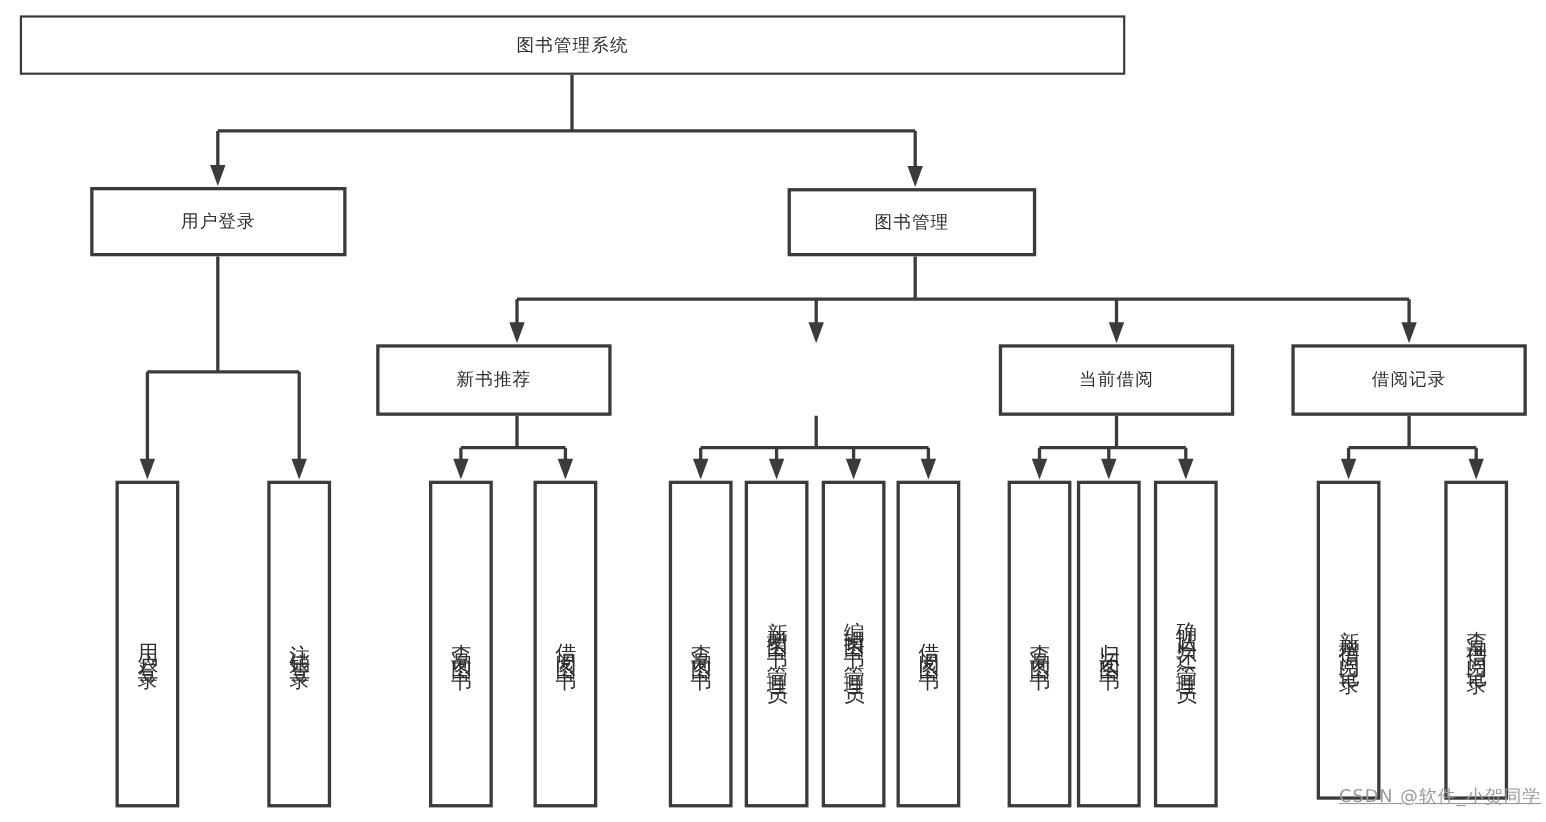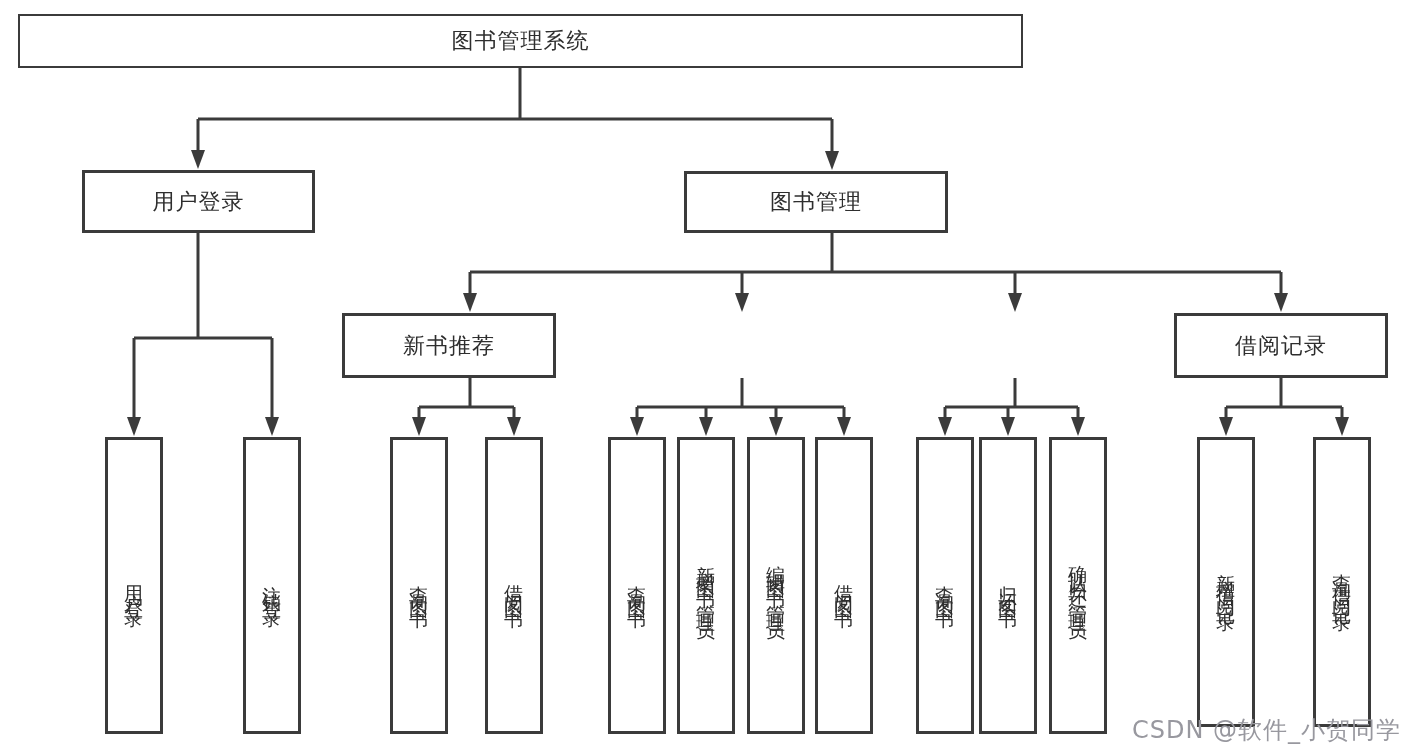--- a/index.html
+++ b/index.html
@@ -33,41 +33,42 @@
     position: absolute;
     background: var(--box-fill);
     border: 3px solid var(--box-border);
     display: flex;
     align-items: center;
     justify-content: center;
     z-index: 2;
   }
   .node.root { border-width: 2px; }
   .node.h .lbl {
-    font-size: 22px;
+    font-size: 16px;
     letter-spacing: 1px;
     white-space: nowrap;
   }
   .node.leaf .lbl {
     writing-mode: vertical-rl;
     text-orientation: mixed;
     font-size: 19px;
     line-height: 1;
     letter-spacing: 8px;
     white-space: nowrap;
   }
   .watermark {
     position: absolute;
     top: 714px;
     right: 4px;
-    font-size: 24px;
+    font-size: 16px;
     color: var(--watermark);
     letter-spacing: 1px;
     z-index: 3;
     white-space: nowrap;
+    text-decoration: underline;
   }
 </style>
 </head>
 <body>
 
 <div id="stage">
 
   <svg id="connectors" viewBox="0 0 1405 747" xmlns="http://www.w3.org/2000/svg">
 
     <path d="M520 68 V119 M198 119 H832 M198 119 V152 M832 119 V153"></path>
@@ -100,26 +101,29 @@
     <polygon points="1335,417 1349,417 1342,436"></polygon>
   </svg>
 
   <div class="node h root" style="left:18px;top:14px;width:1005px;height:54px">
     <span class="lbl">图书管理系统</span>
   </div>
 
   <div class="node h" style="left:82px;top:170px;width:233px;height:63px">
     <span class="lbl">用户登录</span>
   </div>
-  <div class="node h" style="left:684px;top:171px;width:264px;height:62px">
+  <div class="node h" style="left:716px;top:171px;width:226px;height:62px">
     <span class="lbl">图书管理</span>
   </div>
 
   <div class="node h" style="left:342px;top:313px;width:214px;height:65px">
     <span class="lbl">新书推荐</span>
+  </div>
+  <div class="node h" style="left:908px;top:313px;width:214px;height:65px">
+    <span class="lbl">当前借阅</span>
   </div>
   <div class="node h" style="left:1174px;top:313px;width:214px;height:65px">
     <span class="lbl">借阅记录</span>
   </div>
 
   <div class="node leaf" style="left:105px;top:437px;width:58px;height:297px">
     <span class="lbl">用户登录</span>
   </div>
   <div class="node leaf" style="left:243px;top:437px;width:58px;height:297px">
     <span class="lbl">注销登录</span>

